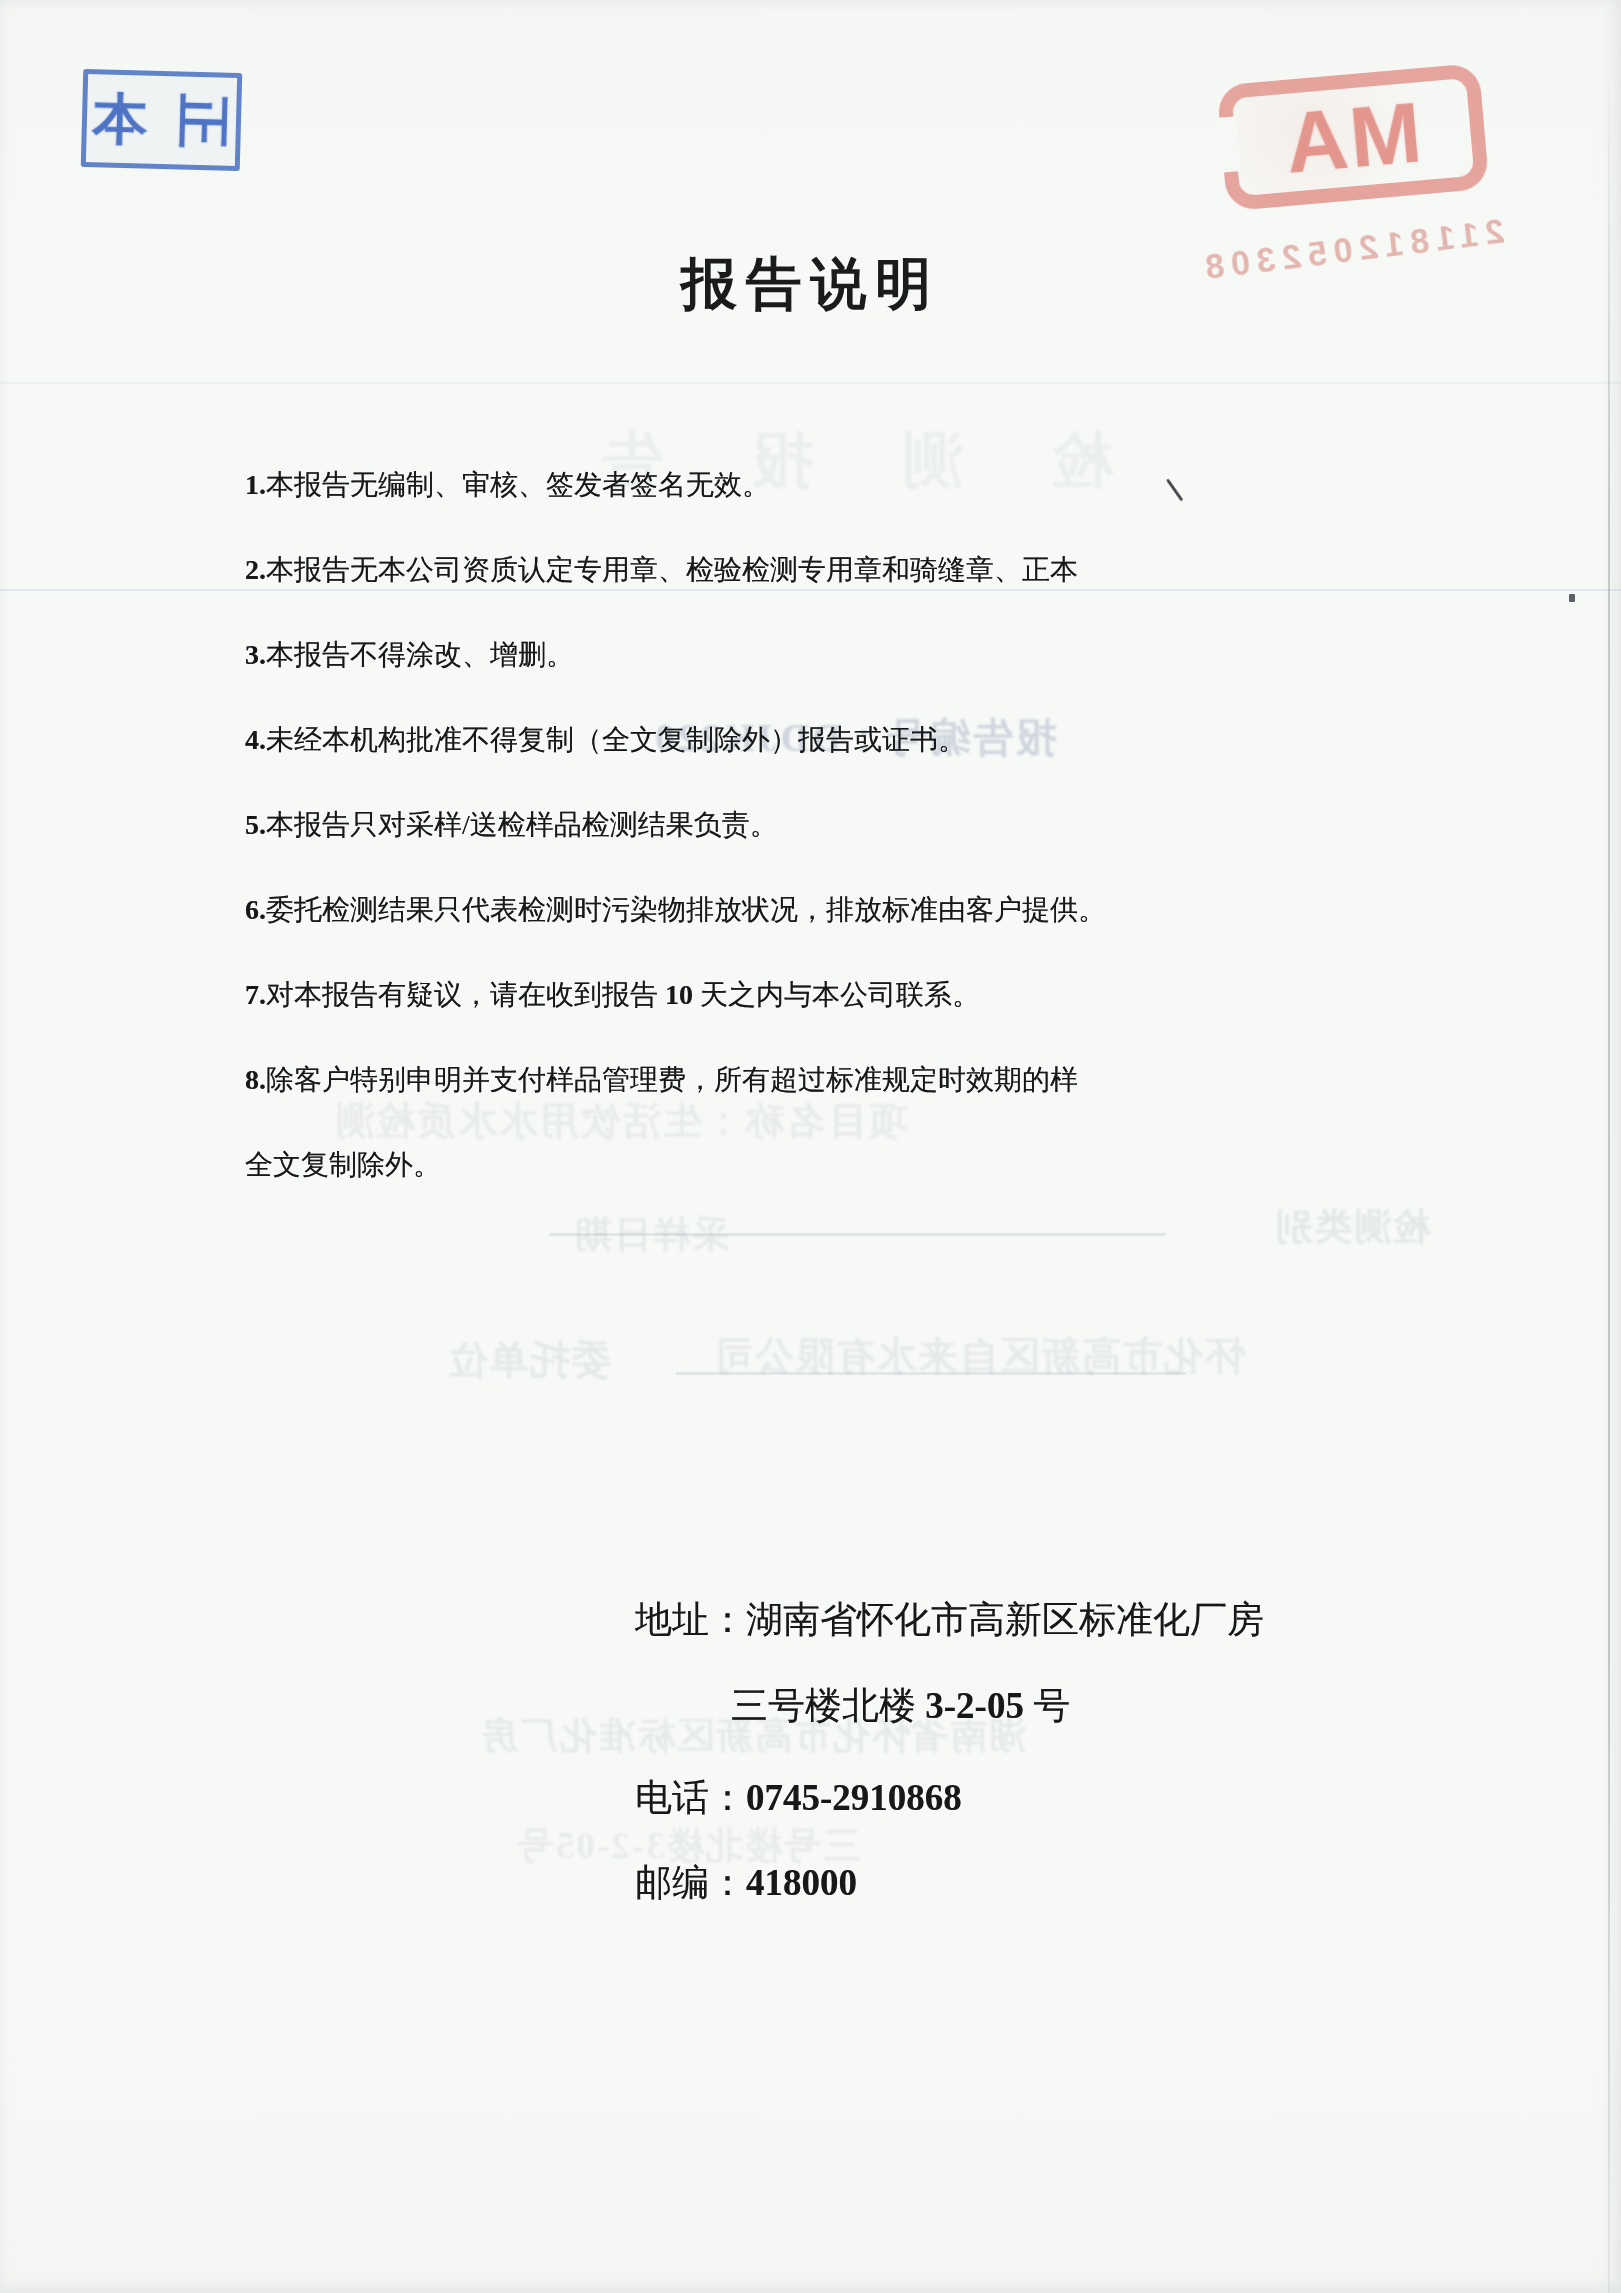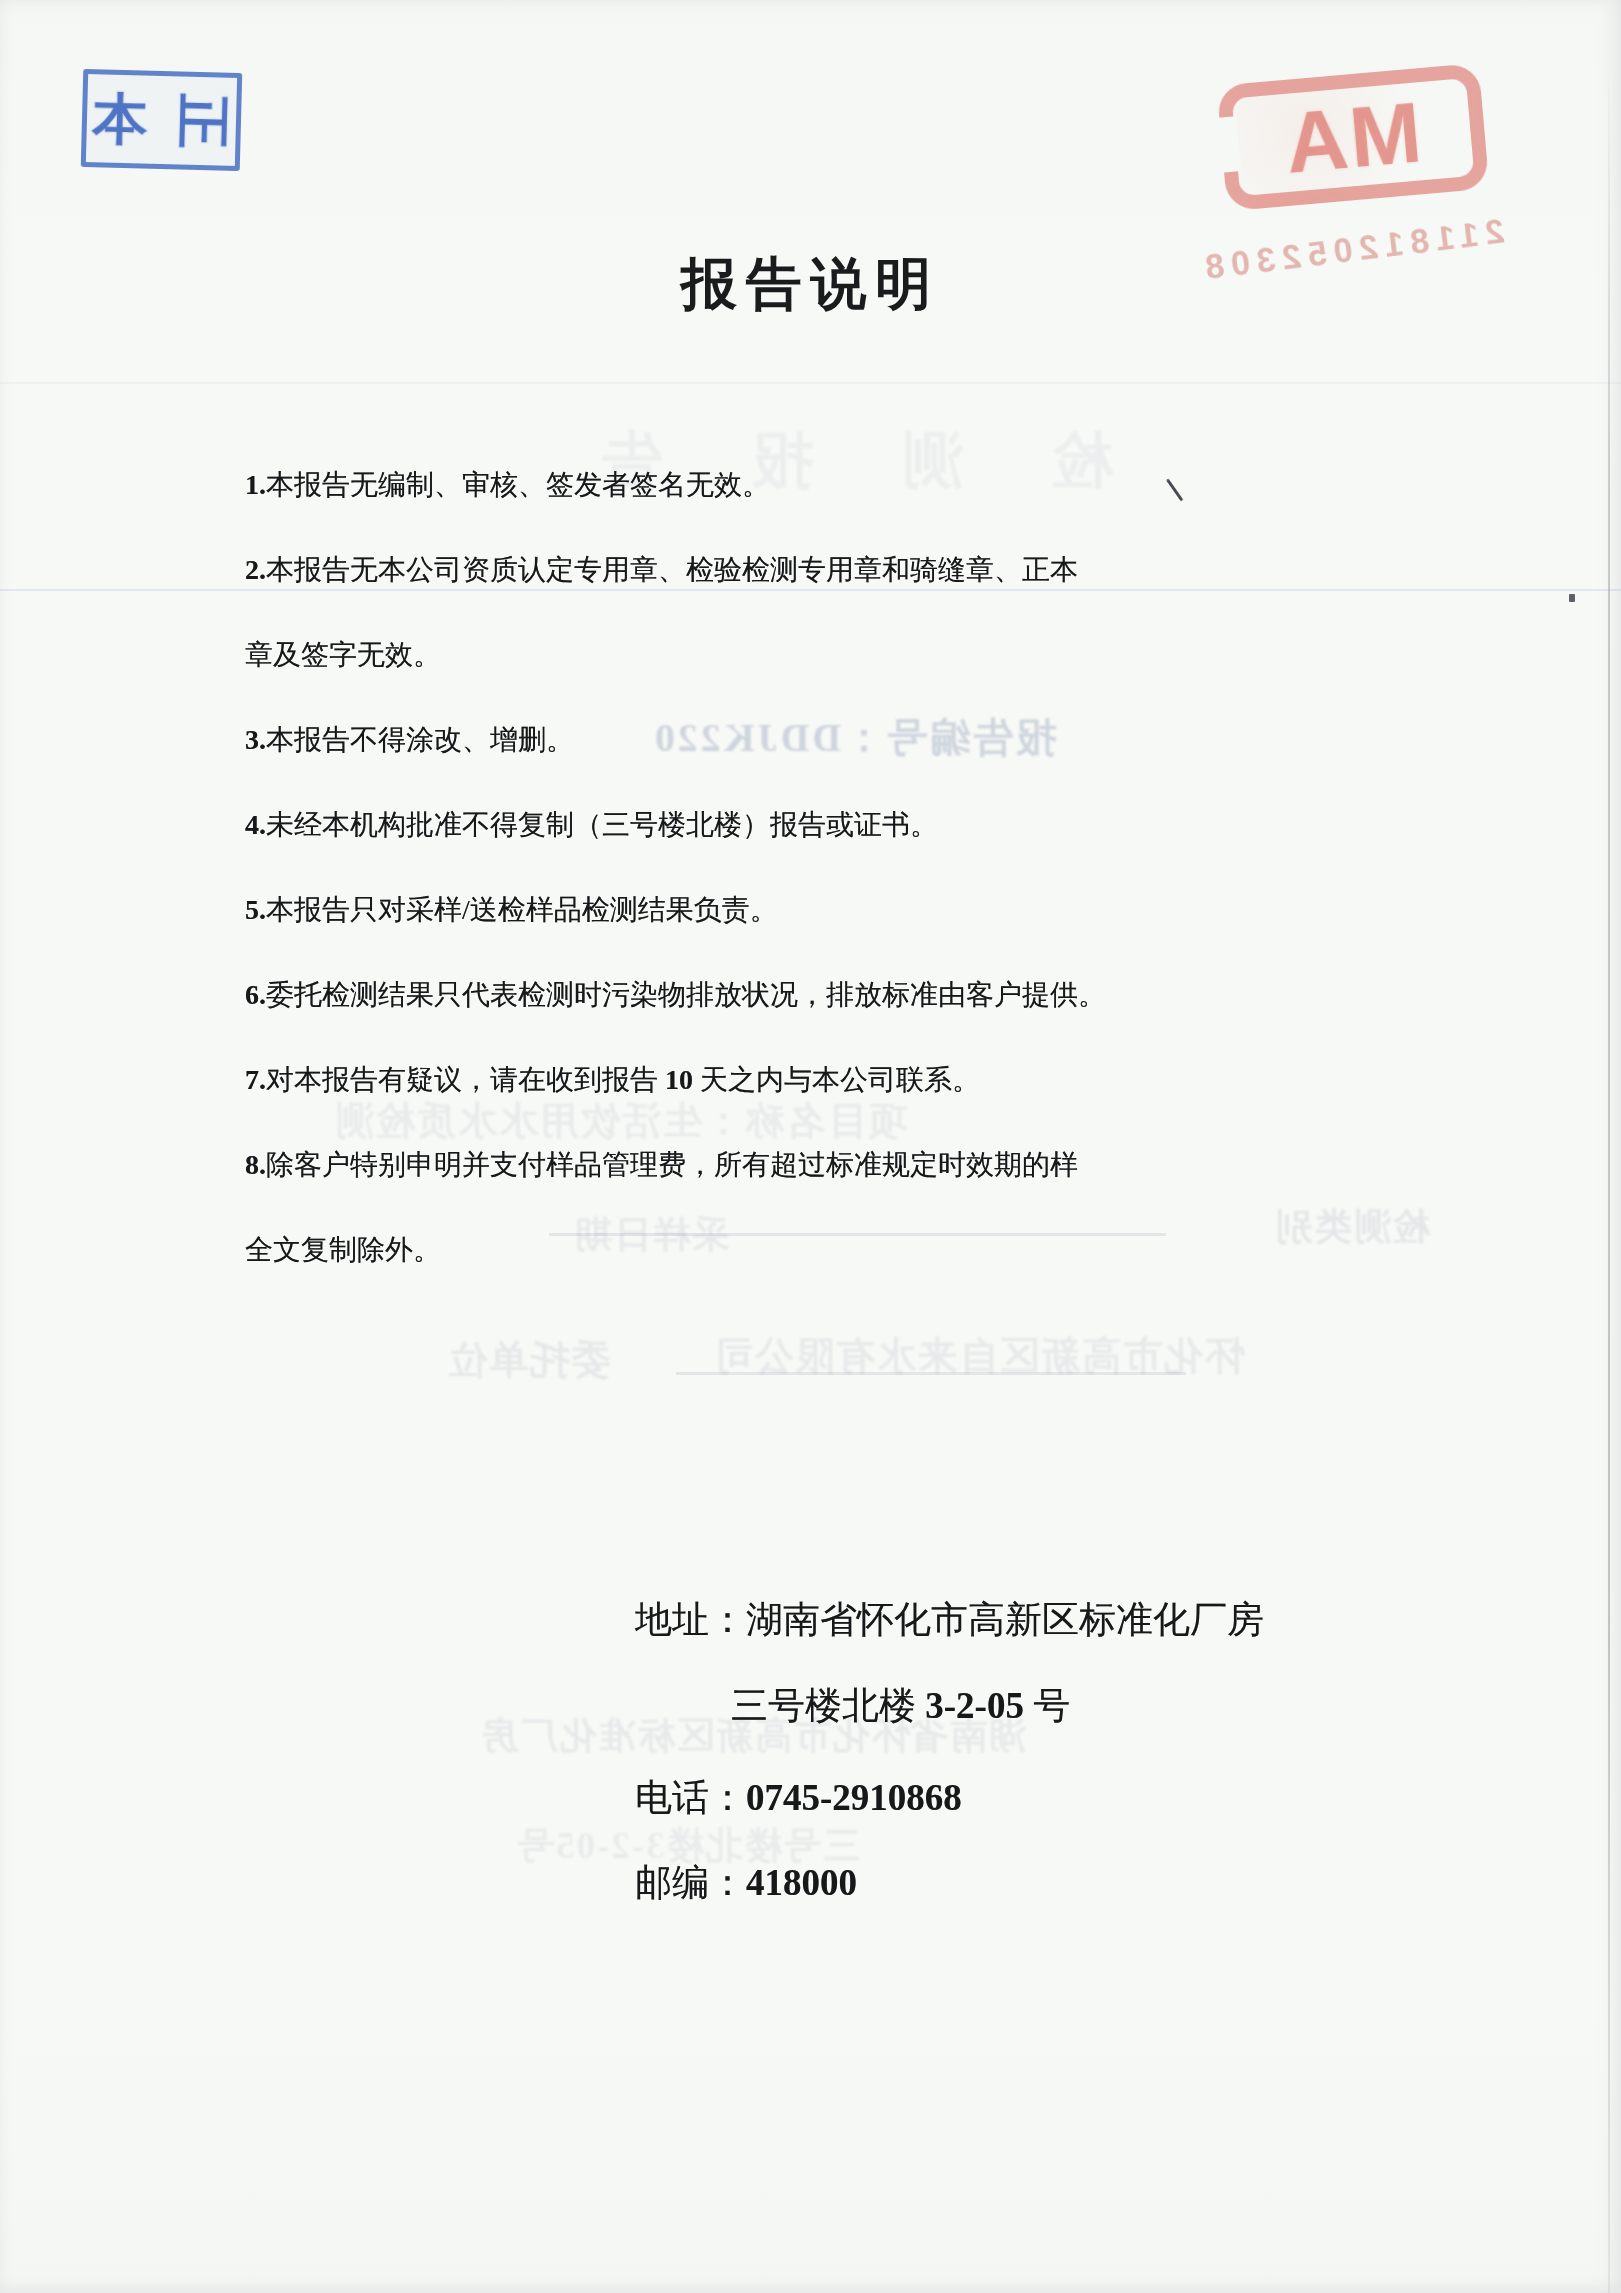--- a/index.html
+++ b/index.html
@@ -174,23 +174,22 @@
       <span class="cma-letters">MA</span>
     </div>
     <div class="cma-number">211812052308</div>
   </div>
 
   <h1 class="title">报告说明</h1>
 
   <div class="doc-body" id="doc-body">
       <div class="doc-line"><span class="seg bold">1.</span><span class="seg">本报告无编制、审核、签发者签名无效。</span></div>
       <div class="doc-line"><span class="seg bold">2.</span><span class="seg">本报告无本公司资质认定专用章、检验检测专用章和骑缝章、正本</span></div>
-      <div class="doc-line"><span class="seg">章及签字无效。</span></div>
       <div class="doc-line"><span class="seg bold">3.</span><span class="seg">本报告不得涂改、增删。</span></div>
-      <div class="doc-line"><span class="seg bold">4.</span><span class="seg">未经本机构批准不得复制（三号楼北楼）报告或证书。</span></div>
+      <div class="doc-line"><span class="seg bold">4.</span><span class="seg">未经本机构批准不得复制（全文复制除外）报告或证书。</span></div>
       <div class="doc-line"><span class="seg bold">5.</span><span class="seg">本报告只对采样/送检样品检测结果负责。</span></div>
       <div class="doc-line"><span class="seg bold">6.</span><span class="seg">委托检测结果只代表检测时污染物排放状况，排放标准由客户提供。</span></div>
       <div class="doc-line"><span class="seg bold">7.</span><span class="seg">对本报告有疑议，请在收到报告 </span><span class="seg bold">10</span><span class="seg"> 天之内与本公司联系。</span></div>
       <div class="doc-line"><span class="seg bold">8.</span><span class="seg">除客户特别申明并支付样品管理费，所有超过标准规定时效期的样</span></div>
       <div class="doc-line"><span class="seg">全文复制除外。</span></div>
     </div>
 
   <div class="footer" id="footer">
       <div class="footer-line"><span class="seg">地址：</span><span class="seg">湖南省怀化市高新区标准化厂房</span></div>
       <div class="footer-line indent"><span class="seg">三号楼北楼 </span><span class="seg bold">3-2-05</span><span class="seg"> 号</span></div>

